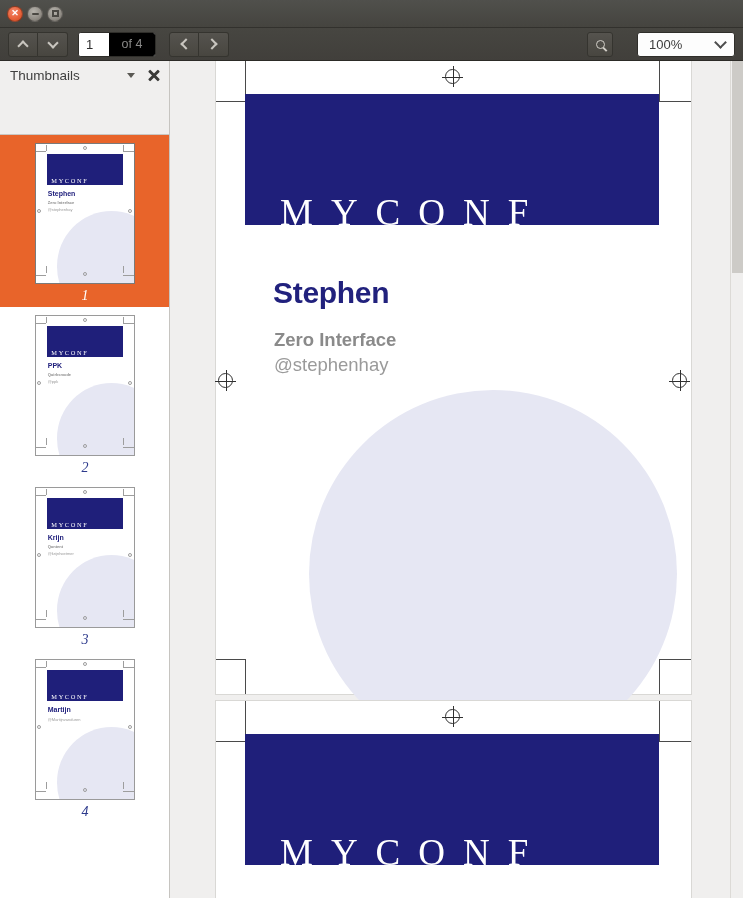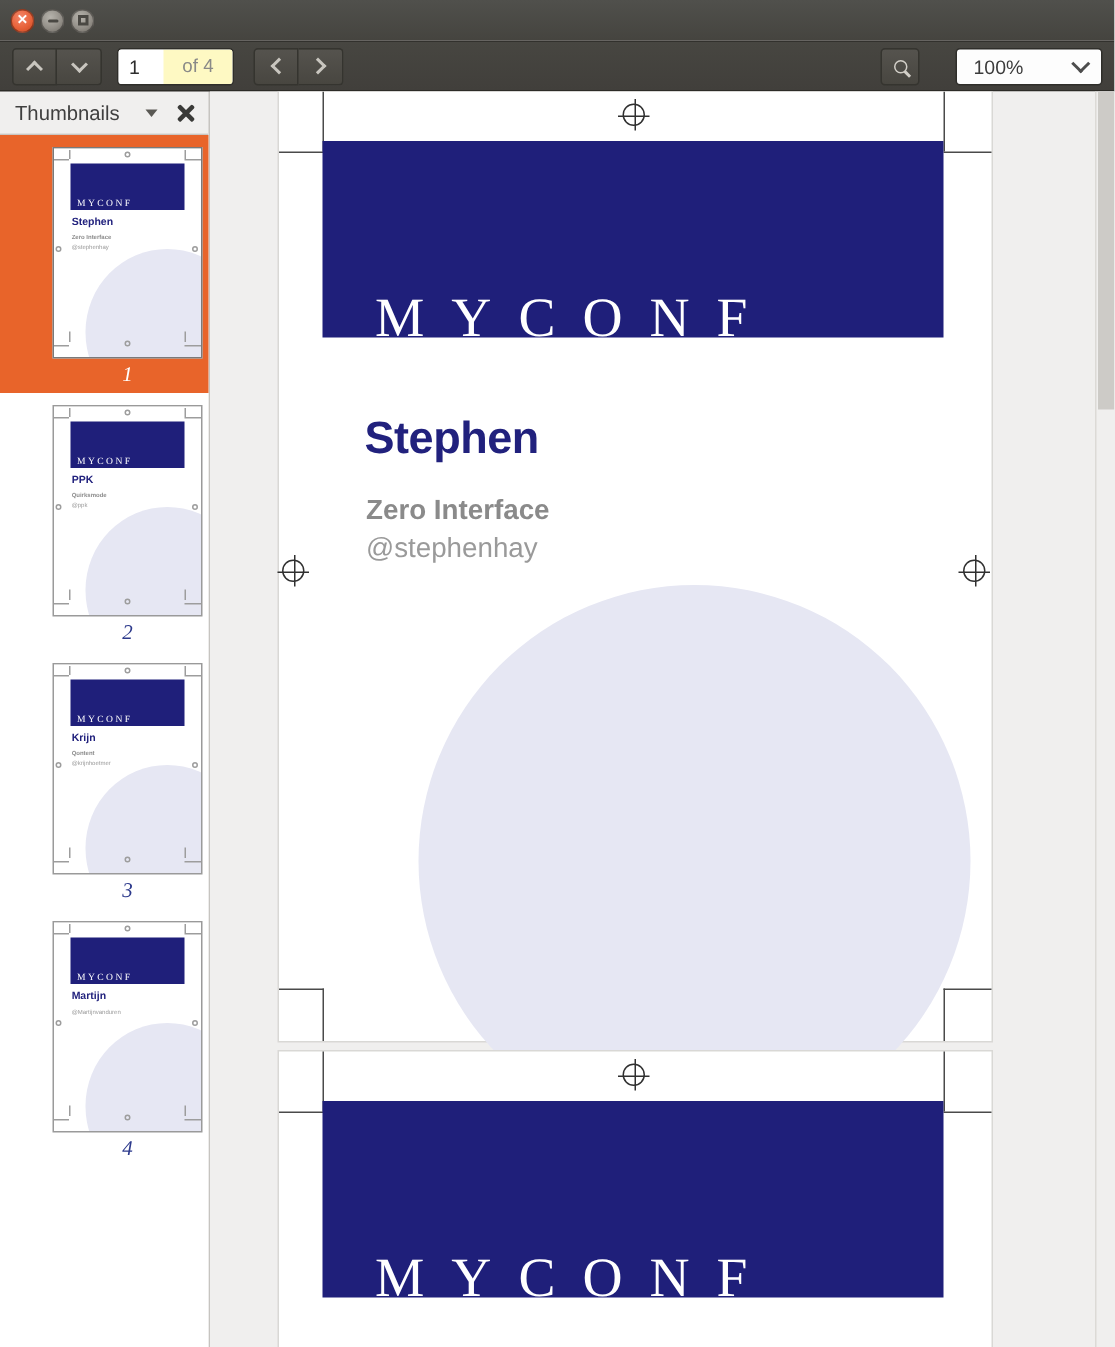--- a/index.html
+++ b/index.html
@@ -72,21 +72,21 @@
     display: flex; align-items: center; overflow: hidden;
   }
   #page-num-input {
     width: 30px; height: 100%; border: none; outline: none;
     background: #ffffff; color: #2d2d2d;
     font-family: "Liberation Sans", sans-serif; font-size: 13px;
     padding-left: 7px;
   }
   #page-total {
     flex: 1; text-align: center; color: #8a8a88; font-size: 12.5px;
-    background: #fef9c3; height: 100%; line-height: 23px;
+    background: #000000; height: 100%; line-height: 23px;
   }
   #navgroup { margin-left: 13px; }
   #toolbar-right { position: absolute; right: 8px; display: flex; align-items: center; }
   #search-btn {
     width: 26px; height: 25px; border-radius: 3px;
     background: linear-gradient(to bottom, #55534e 0%, #484640 100%);
     border: 1px solid #35342f;
     display: flex; align-items: center; justify-content: center;
   }
   .mag { width: 9px; height: 9px; border: 1.6px solid #d2cfc8; border-radius: 50%;
@@ -101,24 +101,25 @@
   }
   #zoom-value { color: #3c3c3c; font-size: 13px; }
   .chev.sel { border-color: #4d4d4d; border-width: 0 0 2px 2px;
               transform: rotate(-45deg); width: 9px; height: 9px; margin-bottom: 4px; }
 
   
   #body { display: flex; width: 100%; height: 837px; background: #f0efee; }
 
   
   #sidebar {
-    width: 140px; height: 100%;
+    width: 170px; height: 100%;
     background: #f0efee;
     display: flex; flex-direction: column;
     border-right: 1px solid #c6c4c0;
+    gap: 45px;
   }
   #sidebar-header {
     height: 28px; display: flex; align-items: center;
     padding: 0 8px 0 10px; flex: 0 0 auto;
   }
   #sidebar-title { color: #3f3f3f; font-size: 13.5px; flex: 1; }
   #panel-menu-btn { width: 14px; display: flex; justify-content: center; }
   .tri-down { width: 0; height: 0; border-left: 4px solid transparent;
               border-right: 4px solid transparent; border-top: 5px solid #5a5954; }
   #panel-close-btn {

